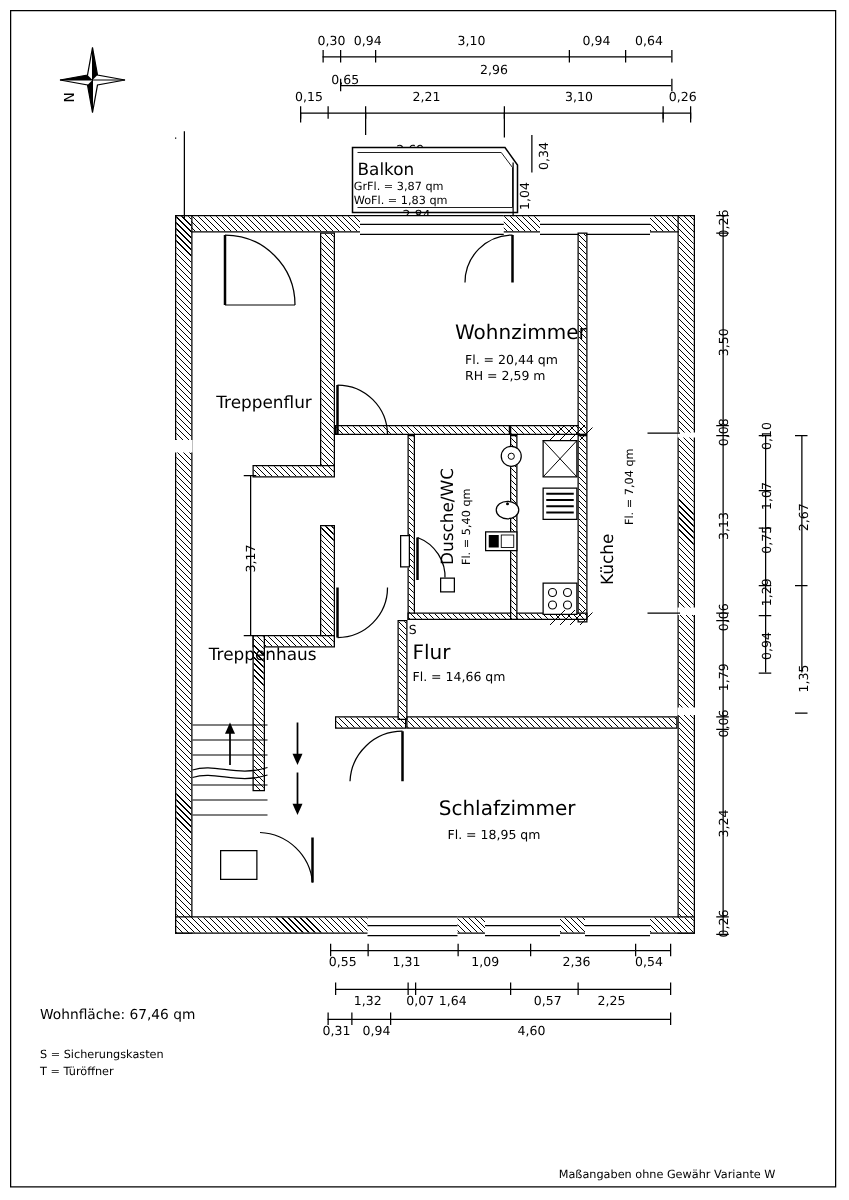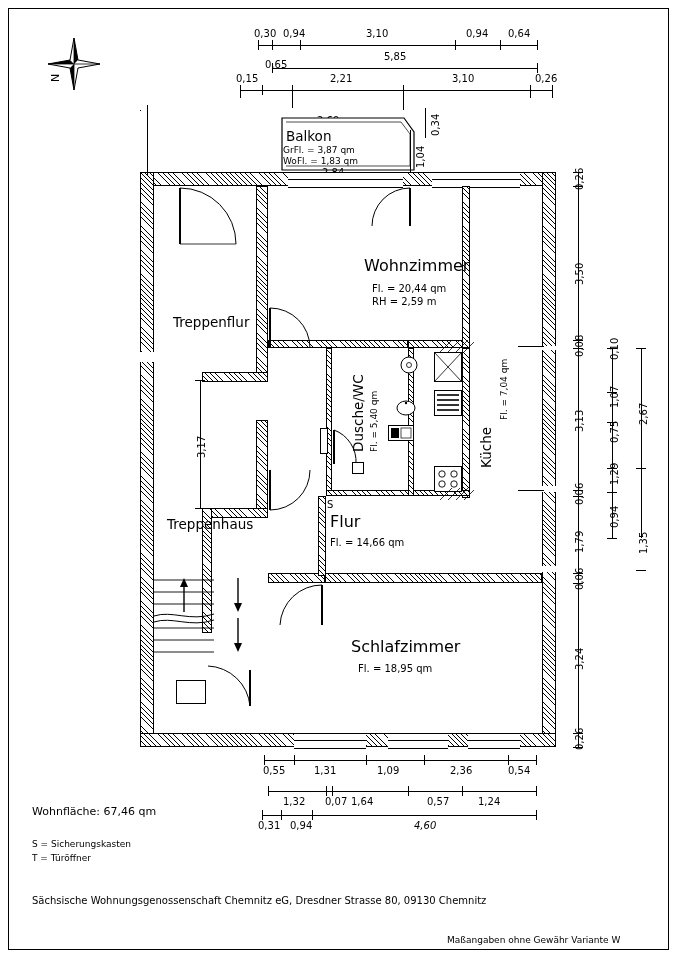--- a/index.html
+++ b/index.html
@@ -109,21 +109,21 @@
 
   <div class="txt t10" style="left:254px; top:29px;">0,30</div>
   <div class="txt t10" style="left:283px; top:29px;">0,94</div>
   <div class="txt t10" style="left:366px; top:29px;">3,10</div>
   <div class="txt t10" style="left:466px; top:29px;">0,94</div>
   <div class="txt t10" style="left:508px; top:29px;">0,64</div>
 
   <div class="dim" style="left:272px; top:68px; width:265px;"></div>
   <div class="tick" style="left:272px; top:63px; height:10px;"></div>
   <div class="tick" style="left:537px; top:63px; height:10px;"></div>
-  <div class="txt t10" style="left:384px; top:52px;">5,85</div>
+  <div class="txt t10" style="left:384px; top:52px;">2,96</div>
 
   <div class="dim" style="left:240px; top:90px; width:312px;"></div>
   <div class="tick" style="left:240px; top:85px; height:10px;"></div>
   <div class="tick" style="left:262px; top:85px; height:10px;"></div>
   <div class="tick" style="left:292px; top:85px; height:10px;"></div>
   <div class="tick" style="left:403px; top:85px; height:10px;"></div>
   <div class="tick" style="left:530px; top:85px; height:10px;"></div>
   <div class="tick" style="left:552px; top:85px; height:10px;"></div>
 
   <div class="txt t10" style="left:236px; top:74px;">0,15</div>
@@ -459,31 +459,30 @@
   <div class="tick" style="left:326px; top:786px; height:10px;"></div>
   <div class="tick" style="left:332px; top:786px; height:10px;"></div>
   <div class="tick" style="left:408px; top:786px; height:10px;"></div>
   <div class="tick" style="left:462px; top:786px; height:10px;"></div>
   <div class="tick" style="left:536px; top:786px; height:10px;"></div>
 
   <div class="txt t10" style="left:283px; top:797px;">1,32</div>
   <div class="txt t10" style="left:325px; top:797px;">0,07</div>
   <div class="txt t10" style="left:351px; top:797px;">1,64</div>
   <div class="txt t10" style="left:415px; top:797px;margin-left:12px;">0,57</div>
-  <div class="txt t10" style="left:478px; top:797px;">1,24</div>
+  <div class="txt t10" style="left:478px; top:797px;">2,25</div>
 
   <div class="dim" style="left:262px; top:815px; width:274px;"></div>
   <div class="tick" style="left:262px; top:810px; height:10px;"></div>
   <div class="tick" style="left:281px; top:810px; height:10px;"></div>
   <div class="tick" style="left:312px; top:810px; height:10px;"></div>
   <div class="tick" style="left:536px; top:810px; height:10px;"></div>
 
   <div class="txt t10" style="left:258px; top:821px;">0,31</div>
   <div class="txt t10" style="left:290px; top:821px;">0,94</div>
-  <div class="txt t10" style="left:414px; top:821px;font-style:italic;">4,60</div>
+  <div class="txt t10" style="left:414px; top:821px;">4,60</div>
 
   <div class="txt t11" style="left:32px; top:806px;">Wohnfläche:  67,46 qm</div>
   <div class="txt t9" style="left:32px; top:840px;">S = Sicherungskasten</div>
   <div class="txt t9" style="left:32px; top:854px;">T = Türöffner</div>
 
-  <div class="txt t10" style="left:32px; top:896px;">Sächsische Wohnungsgenossenschaft Chemnitz eG, Dresdner Strasse 80, 09130 Chemnitz</div>
   <div class="txt t9" style="left:447px; top:936px;">Maßangaben ohne Gewähr  Variante W</div>
 </div>
 
 </body></html>

